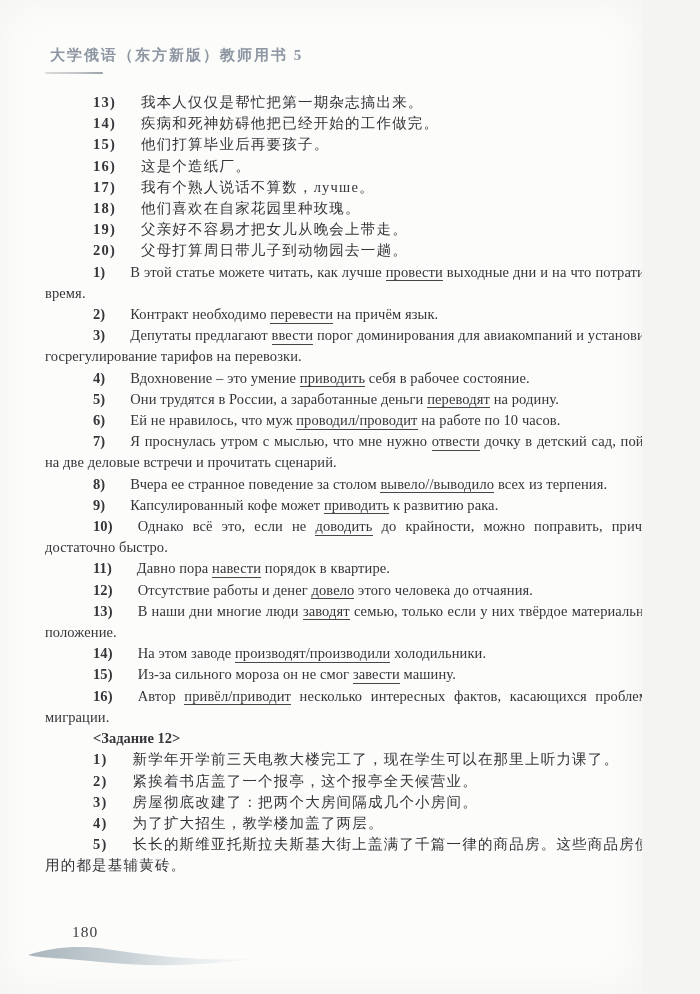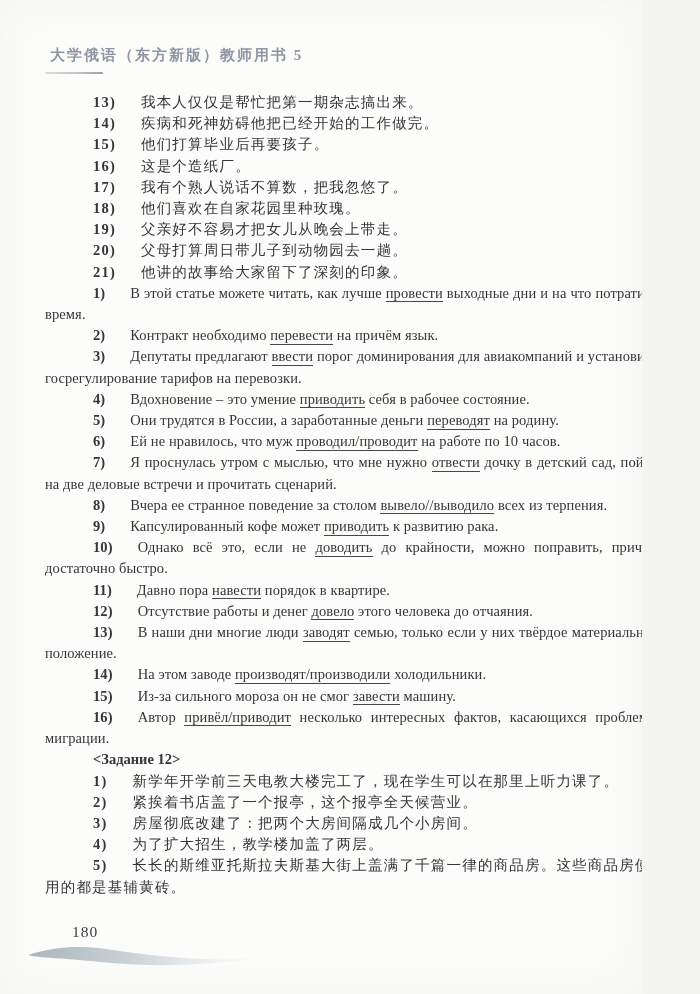--- a/index.html
+++ b/index.html
@@ -78,25 +78,24 @@
     <div class="header-rule"></div>
   </header>
 
   <main class="content">
 
     <div class="list cjk">
         <p class="item"><span class="num">13)</span><span>我本人仅仅是帮忙把第一期杂志搞出来。</span></p>
         <p class="item"><span class="num">14)</span><span>疾病和死神妨碍他把已经开始的工作做完。</span></p>
         <p class="item"><span class="num">15)</span><span>他们打算毕业后再要孩子。</span></p>
         <p class="item"><span class="num">16)</span><span>这是个造纸厂。</span></p>
-        <p class="item"><span class="num">17)</span><span>我有个熟人说话不算数，把我忽悠了。</span></p>
+        <p class="item"><span class="num">17)</span><span>我有个熟人说话不算数，лучше。</span></p>
         <p class="item"><span class="num">18)</span><span>他们喜欢在自家花园里种玫瑰。</span></p>
         <p class="item"><span class="num">19)</span><span>父亲好不容易才把女儿从晚会上带走。</span></p>
         <p class="item"><span class="num">20)</span><span>父母打算周日带儿子到动物园去一趟。</span></p>
-        <p class="item"><span class="num">21)</span><span>他讲的故事给大家留下了深刻的印象。</span></p>
       </div>
 
 
     <div class="list rus">
         <p class="item"><span class="num">1)</span><span>В этой статье можете читать, как лучше </span><span class="u">провести</span><span> выходные дни и на что потратить время.</span></p>
         <p class="item"><span class="num">2)</span><span>Контракт необходимо </span><span class="u">перевести</span><span> на причём язык.</span></p>
         <p class="item"><span class="num">3)</span><span>Депутаты предлагают </span><span class="u">ввести</span><span> порог доминирования для авиакомпаний и установить госрегулирование тарифов на перевозки.</span></p>
         <p class="item"><span class="num">4)</span><span>Вдохновение – это умение </span><span class="u">приводить</span><span> себя в рабочее состояние.</span></p>
         <p class="item"><span class="num">5)</span><span>Они трудятся в России, а заработанные деньги </span><span class="u">переводят</span><span> на родину.</span></p>
         <p class="item"><span class="num">6)</span><span>Ей не нравилось, что муж </span><span class="u">проводил/проводит</span><span> на работе по 10 часов.</span></p>

